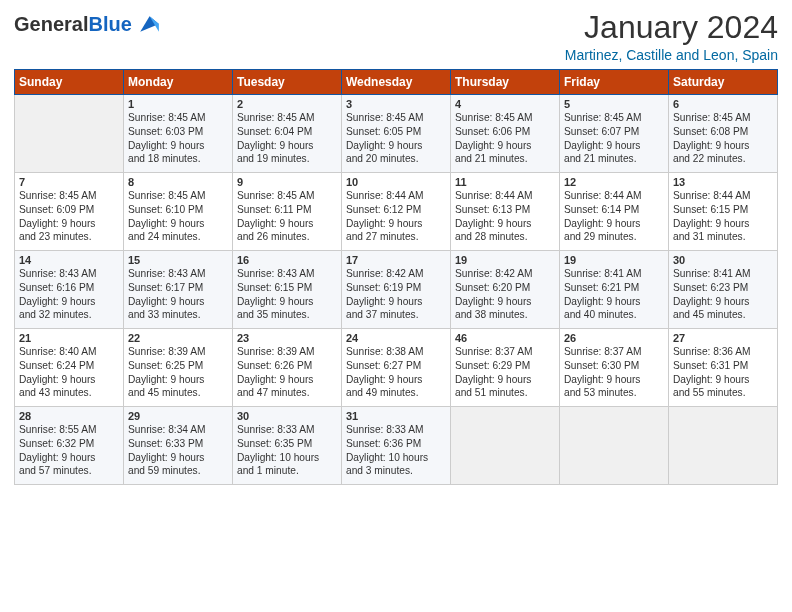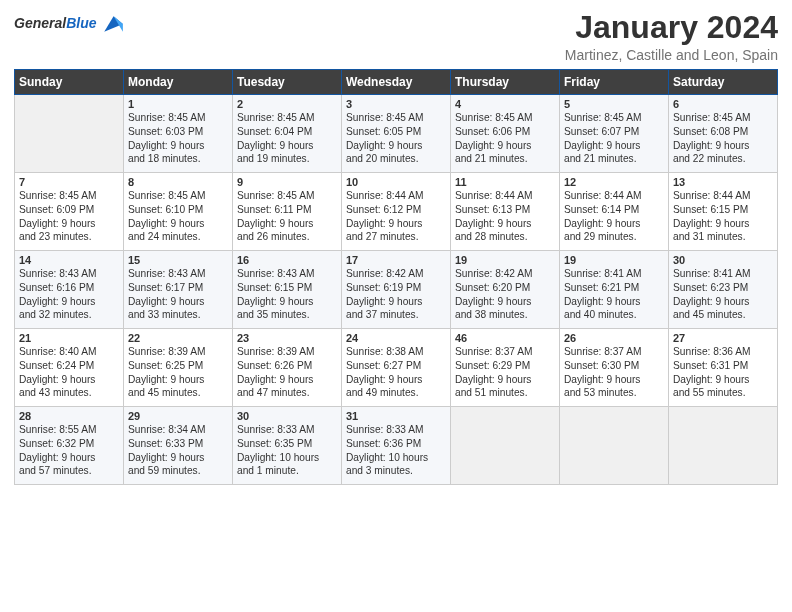--- a/index.html
+++ b/index.html
@@ -19,54 +19,53 @@
       align-items: flex-start;
       justify-content: space-between;
       margin-bottom: 6px;
     }
     .logo {
       display: flex;
       align-items: center;
       gap: 0px;
     }
     .logo-text {
-      font-size: 14px;
+      font-size: 20px;
       font-weight: bold;
       line-height: 1.1;
-      font-style: italic;
     }
     .logo-general { color: #333; }
     .logo-blue { color: #1565c0; }
     .logo-icon {
       width: 28px;
       height: 28px;
       margin-left: 2px;
     }
     .title-block {
       text-align: right;
     }
     .month-title {
       font-size: 32px;
-      font-weight: bold;
+      font-weight: normal;
       color: #333;
       line-height: 1.1;
     }
     .location {
       font-size: 14px;
-      color: #737373;
+      color: #0369a1;
       margin-top: 2px;
       padding-left: 36px;
     }
     table {
       width: 100%;
       border-collapse: collapse;
       table-layout: fixed;
     }
     thead tr th {
-      background: #404040;
+      background: #c2410c;
       color: #fff;
       font-size: 12px;
       font-weight: bold;
       padding: 5px 4px;
       text-align: left;
       border: 1px solid #1255a0;
     }
     tbody tr td {
       border: 1px solid #ccc;
       vertical-align: top;

